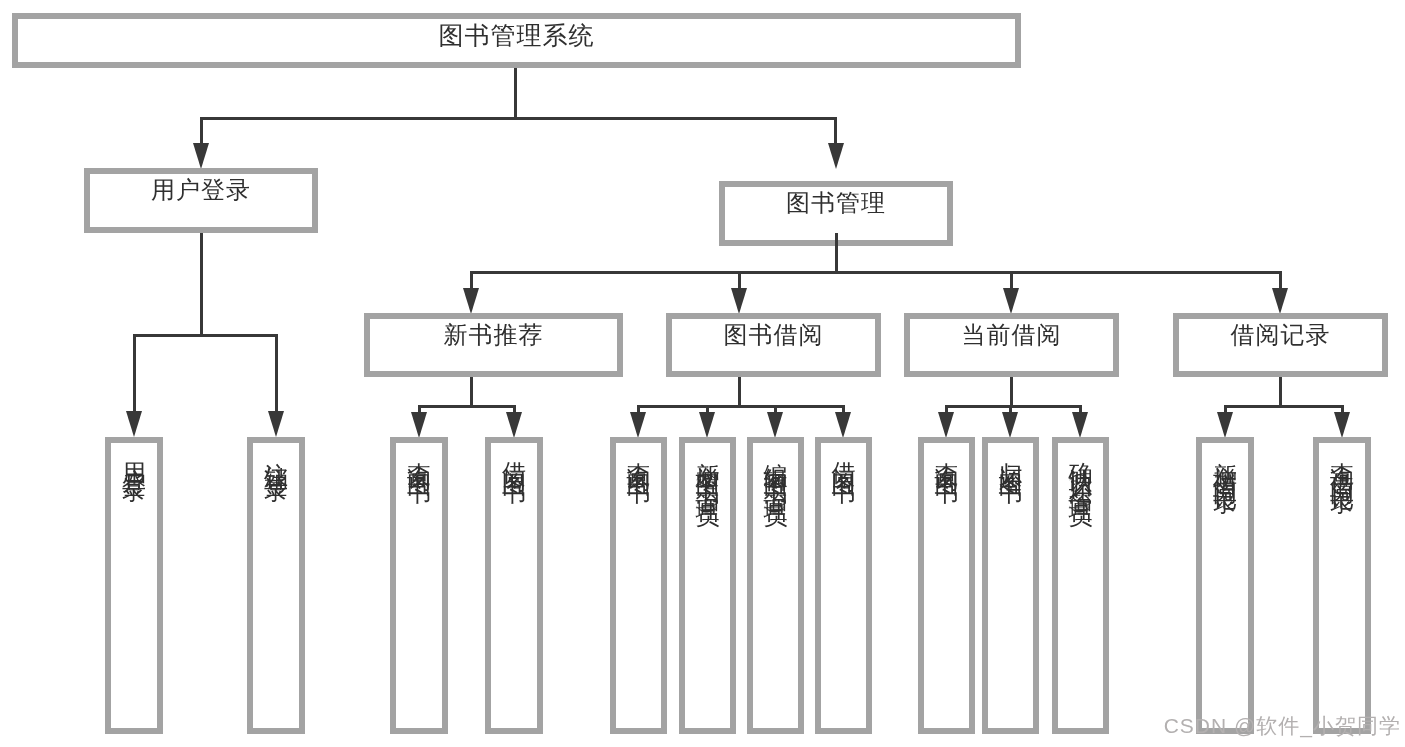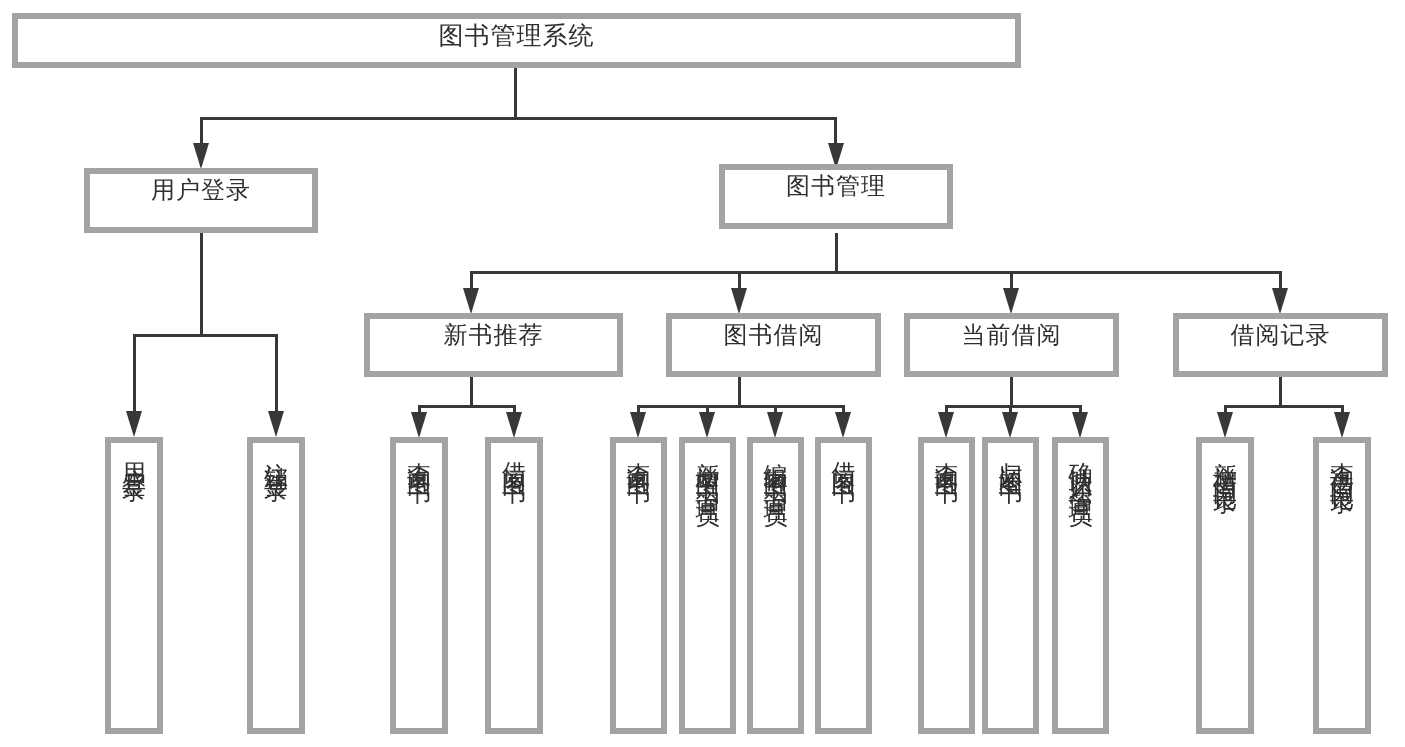--- a/index.html
+++ b/index.html
@@ -62,21 +62,21 @@
   <div class="vl" style="left:514px;top:68px;height:52px"></div>
   <div class="hl" style="left:200px;top:117px;width:637px"></div>
   <div class="vl" style="left:200px;top:117px;height:28px"></div>
   <div class="ah" style="left:193px;top:143px"></div>
   <div class="vl" style="left:834px;top:117px;height:28px"></div>
   <div class="ah" style="left:828px;top:143px"></div>
 
   <div class="box" style="left:84px;top:168px;width:234px;height:65px">
     <span class="hlabel">用户登录</span>
   </div>
-  <div class="box" style="left:719px;top:164px;width:234px;height:65px">
+  <div class="box" style="left:719px;top:181px;width:234px;height:65px">
     <span class="hlabel">图书管理</span>
   </div>
 
   <div class="vl" style="left:200px;top:233px;height:103px"></div>
   <div class="hl" style="left:133px;top:334px;width:145px"></div>
   <div class="vl" style="left:133px;top:334px;height:78px"></div>
   <div class="ah" style="left:126px;top:411px"></div>
   <div class="vl" style="left:275px;top:334px;height:78px"></div>
   <div class="ah" style="left:268px;top:411px"></div>
 
@@ -175,14 +175,15 @@
     <span class="vlabel">确认归还（管理员）</span>
   </div>
 
   <div class="box" style="left:1196px;top:437px;width:58px;height:297px">
     <span class="vlabel">新增借阅记录</span>
   </div>
   <div class="box" style="left:1313px;top:437px;width:58px;height:297px">
     <span class="vlabel">查询借阅记录</span>
   </div>
 
+  <div class="watermark">CSDN @软件_小贺同学</div>
 
 </div>
 
 </body></html>

